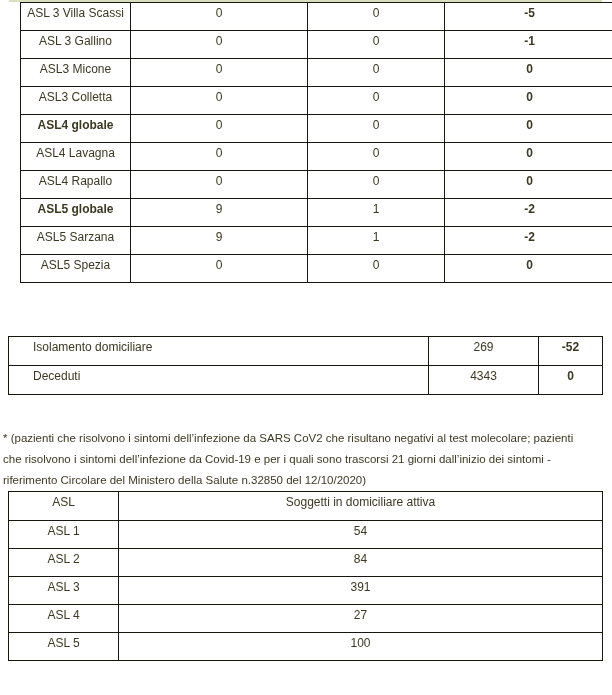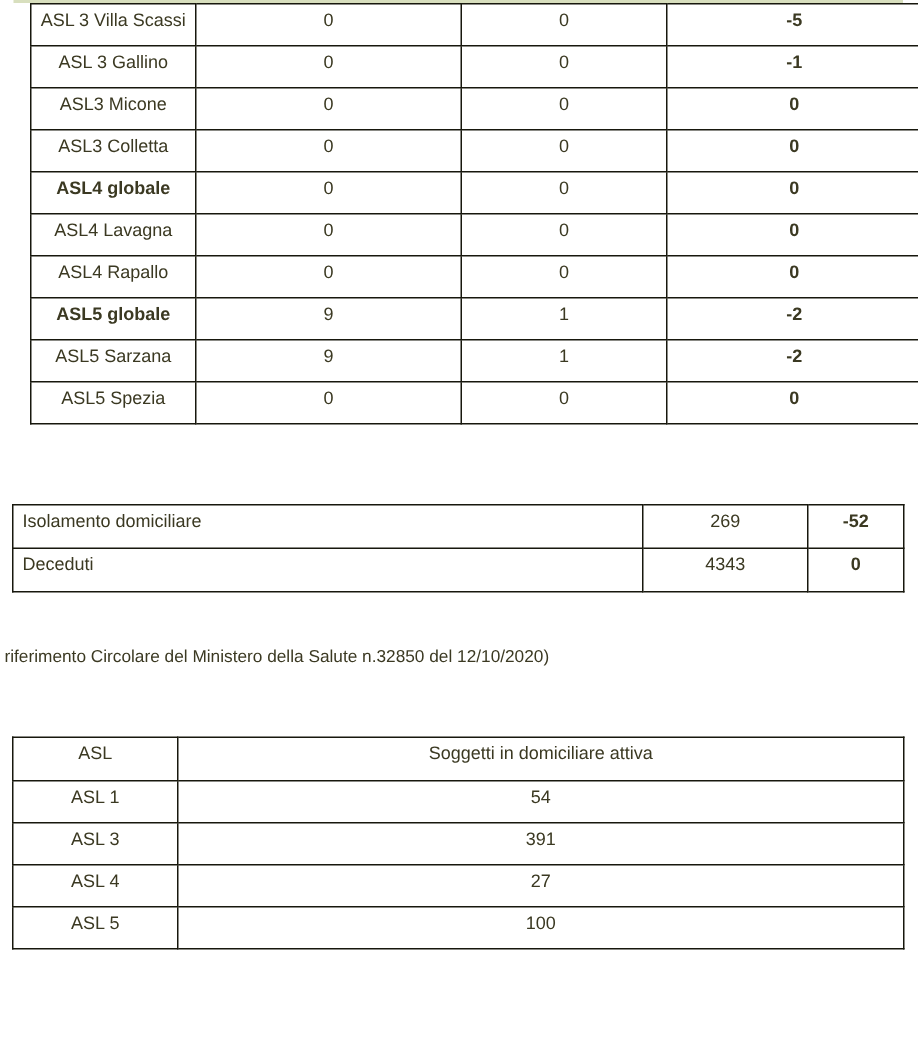--- a/index.html
+++ b/index.html
@@ -12,21 +12,21 @@
   table{position:absolute;border-collapse:collapse;table-layout:fixed;}
   td,th{
     border:1px solid var(--border-color,#17170d);
     vertical-align:top;text-align:center;
     font-size:12px;line-height:15px;
     padding:3px 2px 0 2px;overflow:hidden;white-space:nowrap;
     font-weight:normal;
   }
   th{font-weight:normal;}
   .b{font-weight:bold;}
-  .left{text-align:left;padding-left:6px;}
+  .left{text-align:left;padding-left:24px;}
   .t1{left:20px;top:2px;width:594px;}
   .t1 tr{height:28px;}
   .t2{left:8px;top:336px;width:594px;}
   .t2 tr{height:29px;}
   .t3{left:8px;top:491px;width:594px;}
   .t3 tr{height:28px;}
   .t3 thead tr{height:29px;}
   .footnote{
     position:absolute;left:3px;top:428px;width:607px;
     font-size:11.5px;line-height:21px;
@@ -122,40 +122,46 @@
       </tr>
       <tr>
         <td class="left">Deceduti</td>
         <td>4343</td>
         <td class="b">0</td>
       </tr>
     </tbody>
 </table>
 
 <div class="footnote">
+  <div>* (pazienti che risolvono i sintomi dell’infezione da SARS CoV2 che risultano negativi al test molecolare; pazienti</div>
+  <div>che risolvono i sintomi dell’infezione da Covid-19 e per i quali sono trascorsi 21 giorni dall’inizio dei sintomi -</div>
   <div>riferimento Circolare del Ministero della Salute n.32850 del 12/10/2020)</div>
 </div>
 
 <table class="t3">
   <colgroup>
     <col style="width:110px">
       <col style="width:484px">
   </colgroup>
   <thead>
     <tr>
       <th>ASL</th>
       <th>Soggetti in domiciliare attiva</th>
     </tr>
   </thead>
   <tbody id="t3-body">
       <tr>
         <td>ASL 1</td>
         <td>54</td>
       </tr>
       <tr>
+        <td>ASL 2</td>
+        <td>84</td>
+      </tr>
+      <tr>
         <td>ASL 3</td>
         <td>391</td>
       </tr>
       <tr>
         <td>ASL 4</td>
         <td>27</td>
       </tr>
       <tr>
         <td>ASL 5</td>
         <td>100</td>

